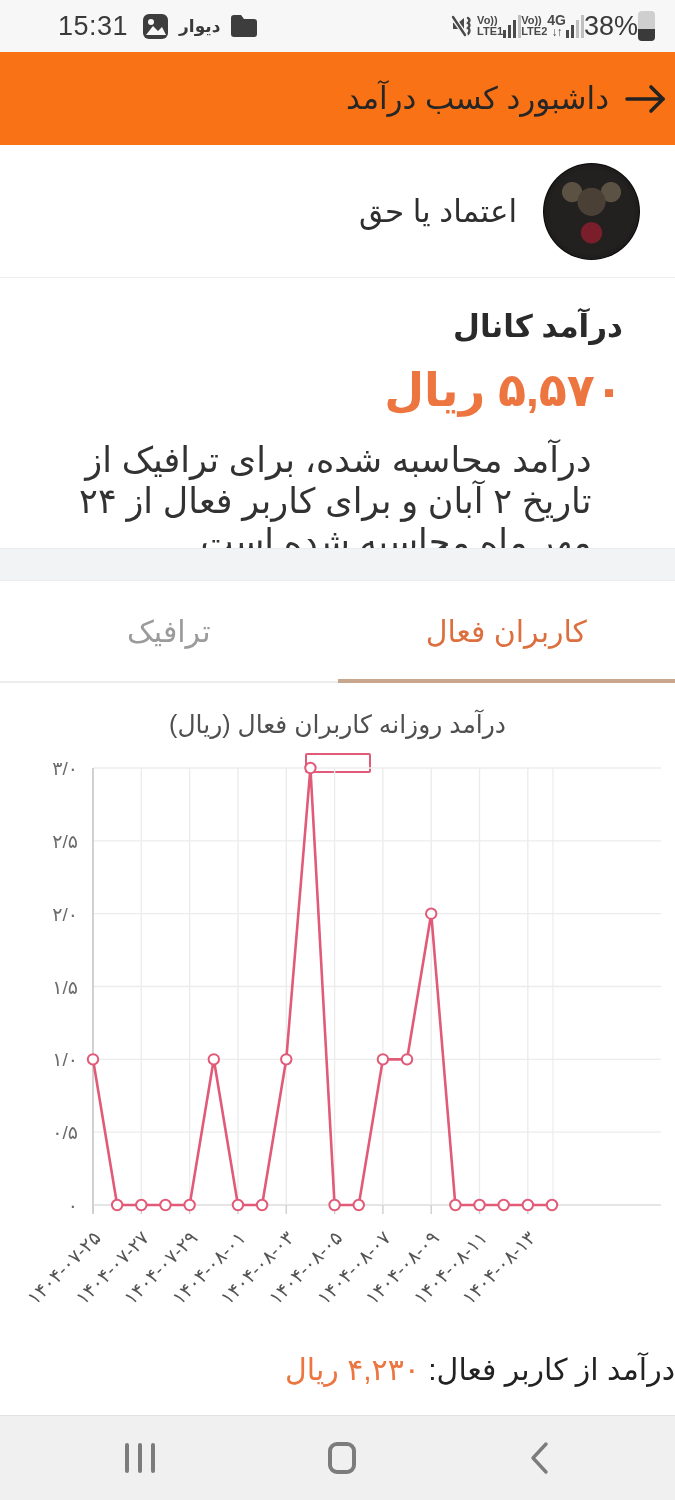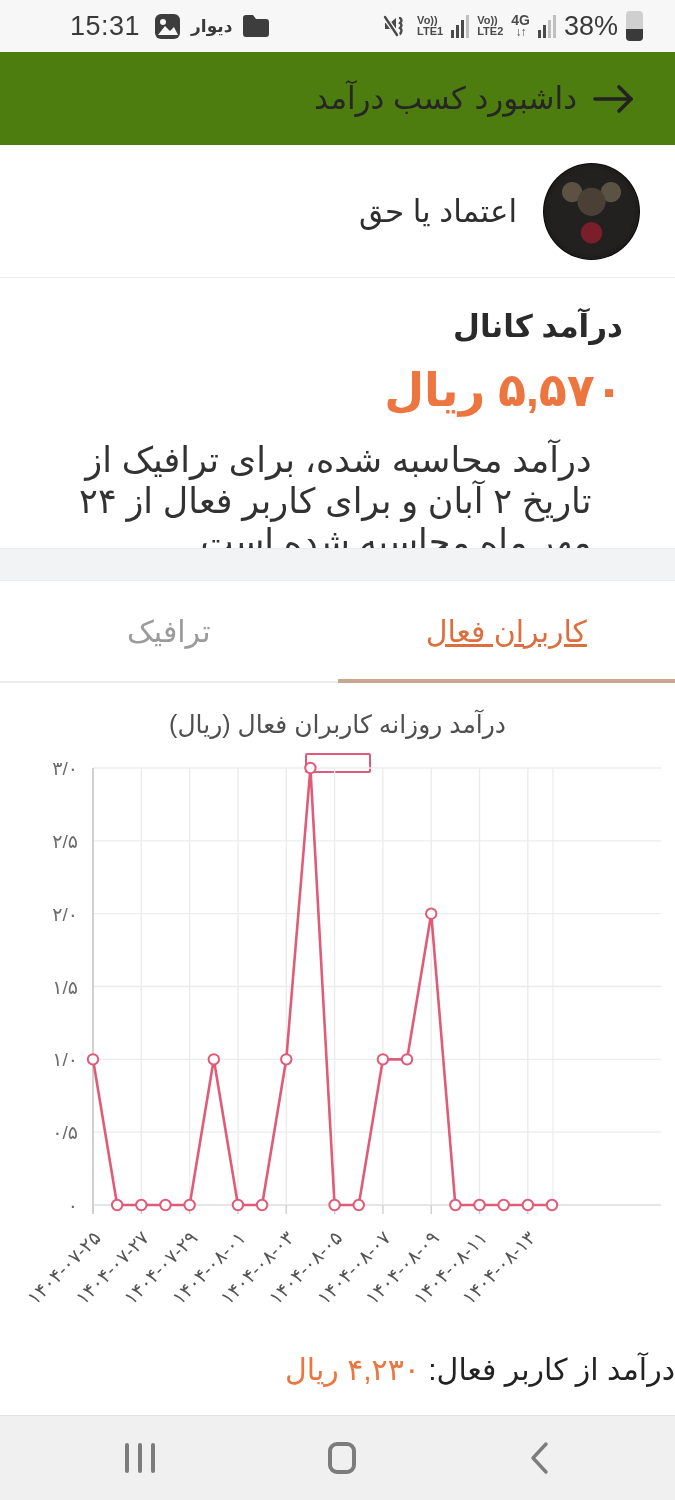--- a/index.html
+++ b/index.html
@@ -5,41 +5,41 @@
   * { margin:0; padding:0; box-sizing:border-box; }
   html,body { width:675px; height:1500px; }
   body {
     font-family:"Liberation Sans","DejaVu Sans",sans-serif;
     background:#ffffff; position:relative; overflow:hidden; color:#2b2b2b;
   }
   .abs { position:absolute; }
 
   
   .statusbar { left:0; top:0; width:675px; height:52px; background:#f7f7f7;
-    display:flex; align-items:center; padding:0 32px; direction:ltr; }
+    display:flex; align-items:center; padding:0 20px; direction:ltr; }
   .sb-time { font-size:27px; color:#3a3a3a; letter-spacing:.5px; margin-left:38px; }
   .sb-left-icons { display:flex; align-items:center; gap:10px; margin-left:14px; }
   .sb-divar { font-size:17px; font-weight:bold; color:#3a3a3a; direction:rtl; }
-  .sb-right { margin-left:auto; display:flex; align-items:center; gap:8px; }
+  .sb-right { margin-left:auto; display:flex; align-items:center; }
   .sb-net { display:flex; flex-direction:column; line-height:11px; align-items:flex-start; }
   .sb-net span { font-size:11px; font-weight:bold; color:#4a4a4a; }
   .sb-4g { display:flex; flex-direction:column; line-height:12px; align-items:center; }
   .sb-4g .g { font-size:14px; font-weight:bold; color:#4a4a4a;text-align:right; }
   .sb-4g .arr { font-size:12px; color:#4a4a4a; letter-spacing:-1px; }
   .sb-batt-pct { font-size:27px; color:#3a3a3a; }
   .battery { width:17px; height:30px; border-radius:4px; background:#cfcfcf; position:relative; overflow:hidden; }
   .battery:before { content:""; position:absolute; left:4px; top:-3px; width:9px; height:4px; background:#cfcfcf; border-radius:2px; }
   .battery .fill { position:absolute; bottom:0; left:0; right:0; height:40%; background:#3a3a3a; }
   .sigbars { display:flex; align-items:flex-end; gap:2px; }
   .sigbars i { display:block; width:3px; background:#bfbfbf; }
   .sigbars i.on { background:#4a4a4a; }
 
   
-  .appheader { left:0; top:52px; width:675px; height:93px; background:#4d7c0f;
-    display:flex; flex-direction:row-reverse; align-items:center; padding:0 36px; }
+  .appheader { left:0; top:52px; width:675px; height:93px; background:#f97316;
+    display:flex; flex-direction:row-reverse; align-items:center; padding:0 4px; }
   .back-btn { width:48px; height:48px; display:flex; align-items:center; justify-content:center; }
   .app-title { font-size:31px; color:#262626; margin-right:14px; direction:rtl; }
 
   
   .channel { left:0; top:145px; width:675px; height:133px; background:#fff;
     border-bottom:1px solid #ececec; display:flex; flex-direction:row-reverse;
     align-items:center; padding:0 35px; }
   .avatar { width:97px; height:97px; border-radius:50%; flex:0 0 auto;
     background:
       radial-gradient(circle at 50% 72%, #7a1e2b 0 12%, transparent 13%),
@@ -159,21 +159,21 @@
 
 <div class="abs income">
   <div class="income-label">درآمد کانال</div>
   <div class="income-value" id="income-value" style="color: rgb(236, 117, 64);">۵,۵۷۰ ریال</div>
   <div class="income-desc">درآمد محاسبه شده، برای ترافیک از تاریخ ۲ آبان و برای کاربر فعال از ۲۴ مهر ماه محاسبه شده است.</div>
 </div>
 
 <div class="abs band"></div>
 
 <div class="abs tabs">
-  <div class="tab active" id="tab-active" style="color: rgb(221, 111, 63); text-decoration: underline;">کاربران فعال</div>
+  <div class="tab active" id="tab-active" style="color: rgb(221, 111, 63);">کاربران فعال</div>
   <div class="tab inactive">ترافیک</div>
 </div>
 
 <div class="abs chartsec">
   <div class="legend">
     <span class="legend-text">درآمد روزانه کاربران فعال (ریال)</span>
     <span class="legend-swatch"></span>
   </div>
   <svg class="chart-svg" width="675" height="575" viewBox="0 0 675 575">
       <g>

